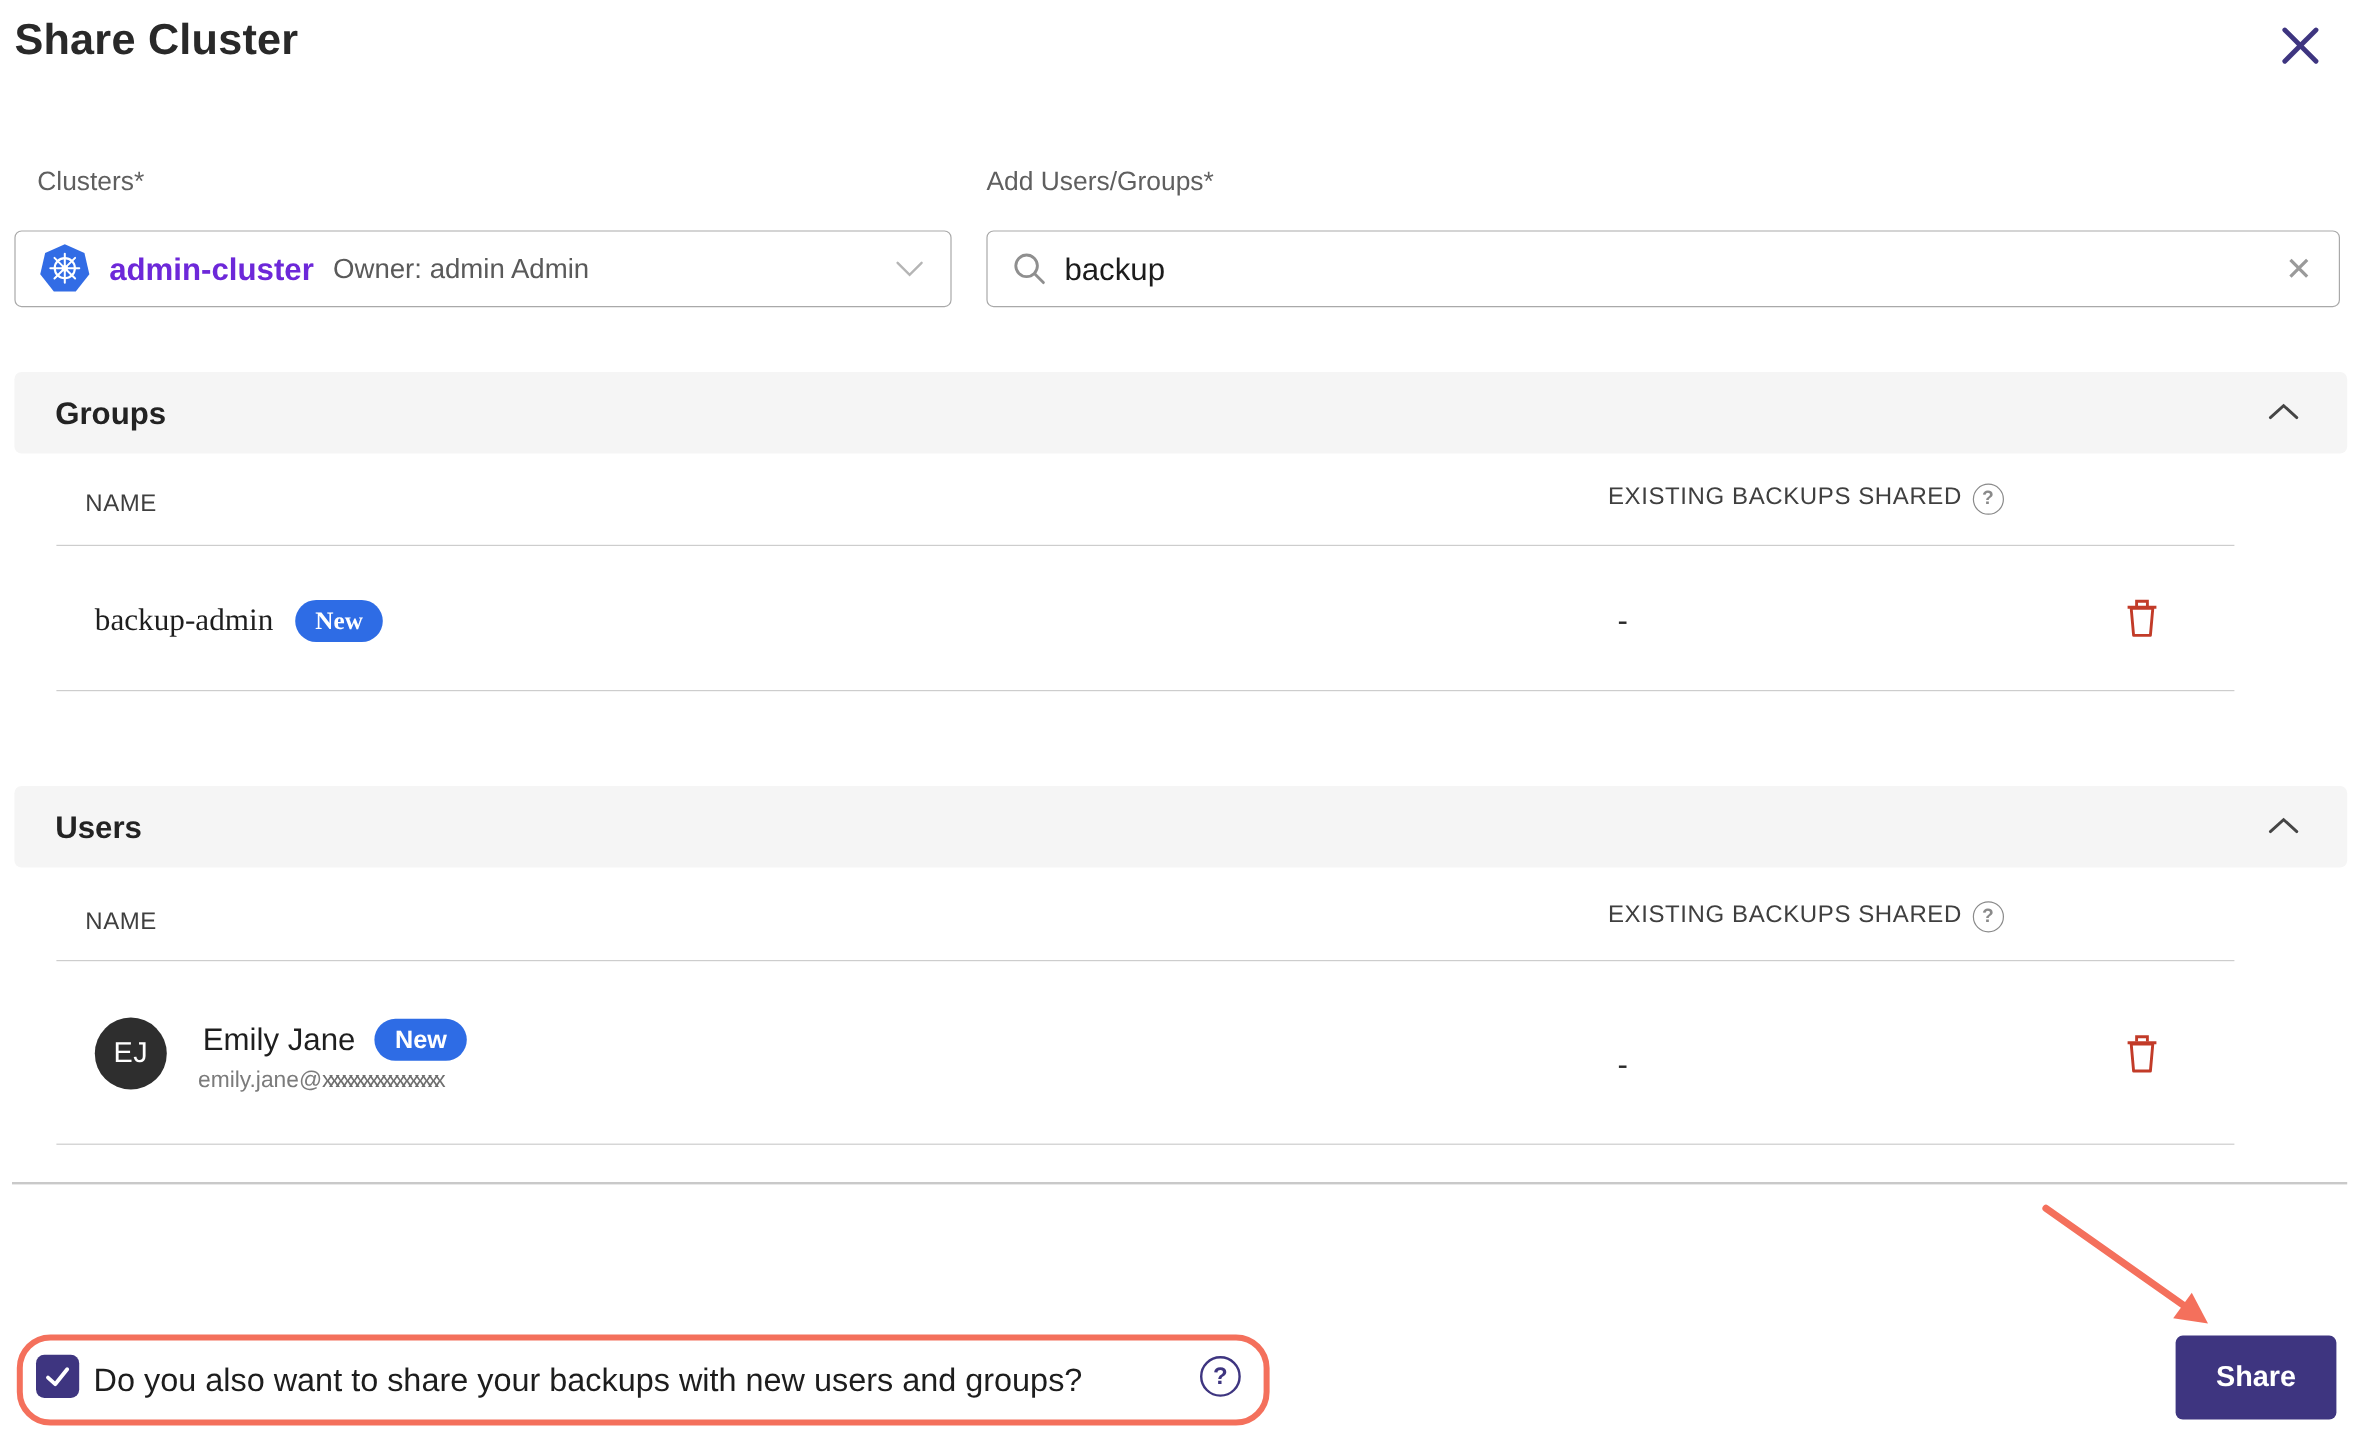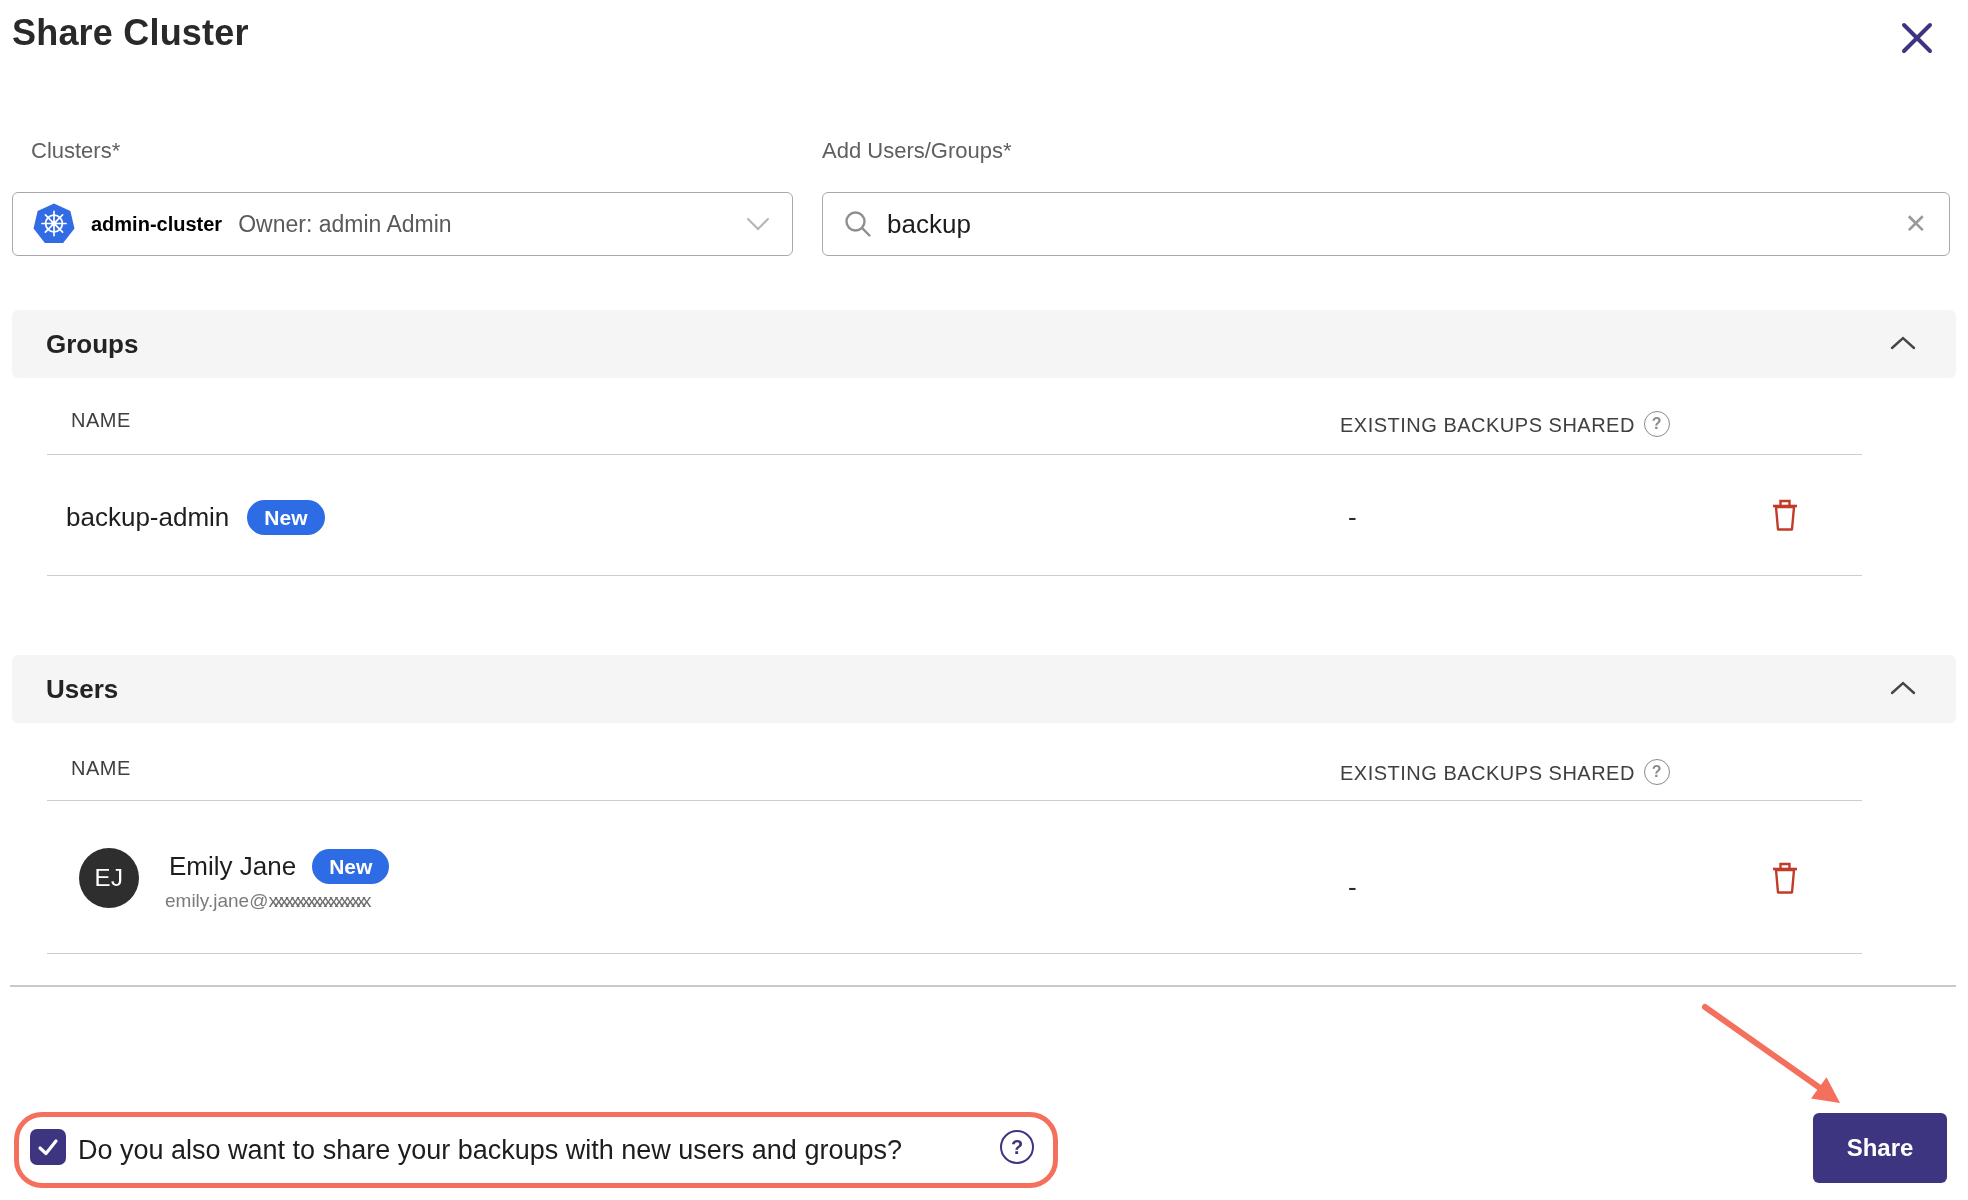--- a/index.html
+++ b/index.html
@@ -17,52 +17,52 @@
   .field-label { top:138px; font-size:22px; color:#5f5f5f; }
   .lbl-clusters { left:12px;margin-left:19px; }
   .lbl-add { left:822px; }
 
   
   .inputbox { top:192px; height:64px; border:1.5px solid #a9a9a9; border-radius:6px; background:#fff;
               display:flex; align-items:center; }
   .select-box { left:12px; width:781px; cursor:pointer; }
   .search-box { left:822px; width:1128px; }
   .k8s-wrap { margin-left:20px; width:42px; height:42px; flex:0 0 auto; }
-  .cluster-name { margin-left:16px; font-size:20px; font-weight:600; color:#000000; }
+  .cluster-name { margin-left:16px; font-size:26px; font-weight:600; color:#6d28d9; }
   .cluster-owner { margin-left:16px; font-size:23px; color:#5a5a5a; }
   .chev-down { margin-left:auto; margin-right:22px; flex:0 0 auto; }
   .search-ic { margin-left:20px; flex:0 0 auto; }
   .search-value { margin-left:14px; border:none; outline:none; font-family:inherit; font-size:26px; font-weight:500;
                   color:#1c1c1c; flex:1 1 auto; background:transparent; }
   .clear-btn { margin-right:10px; margin-left:auto; background:none; border:none; cursor:pointer;
                font-size:27px; color:#9a9a9a; padding:0 12px; }
 
   
   .section-bar { left:12px; width:1944px; height:68px; background:var(--section-bg,#f5f5f5); border-radius:6px;
                  display:flex; align-items:center; }
   .bar-groups { top:310px; }
   .bar-users  { top:655px; }
   .section-title { margin-left:34px; font-size:26px; font-weight:600; color:#232323; }
   .collapse-btn { margin-left:auto; margin-right:40px; background:none; border:none; cursor:pointer; height:20px; }
 
   
   .col-name { left:71px; height:34px; line-height:34px; font-size:20px; color:#3f3f3f; letter-spacing:.5px; }
-  .col-backups { left:1340px; height:34px; display:flex; align-items:flex-end; gap:9px;
+  .col-backups { left:1340px; height:34px; display:flex; align-items:flex-start; gap:9px;
                  font-size:20px; color:#3f3f3f; letter-spacing:.5px; }
   .hdr-g { top:403px; } .hdr-u { top:751px; }
   .help-sm { width:26px; height:26px; border:1.5px solid #8a8a8a; border-radius:50%; color:#8a8a8a;
              font-size:16px; font-weight:700; line-height:23px; text-align:center; display:inline-block; }
 
   .divider { height:1px; background:#cdcdcd; left:47px; width:1815px; }
   .d1 { top:454px; } .d2 { top:575px; } .d3 { top:800px; } .d4 { top:953px; }
   .divider-full { top:985px; left:10px; width:1946px; height:2px; background:#c9c9c9; }
 
   
   .row-line { display:flex; align-items:center; }
-  .g-name { left:66px; top:492px; height:50px; }
+  .g-name { left:79px; top:492px; height:50px;font-family:Liberation Serif, serif; }
   .row-name { font-size:26px; color:#1e1e1e; }
   .badge { margin-left:18px; background:var(--badge-blue,#2e6ce5); color:#fff; font-size:21px; font-weight:700;
            padding:7px 17px; border-radius:20px; line-height:1; }
   .cell-dash { left:1348px; width:40px; font-size:26px; color:#2a2a2a; }
   .dash-g { top:498px; height:38px; line-height:38px; }
   .dash-u { top:868px; height:38px; line-height:38px; }
   .trash-btn { width:34px; height:38px; background:none; border:none; cursor:pointer; }
   .trash-g { left:1768px; top:497px; }
   .trash-u { left:1768px; top:860px; }
 

